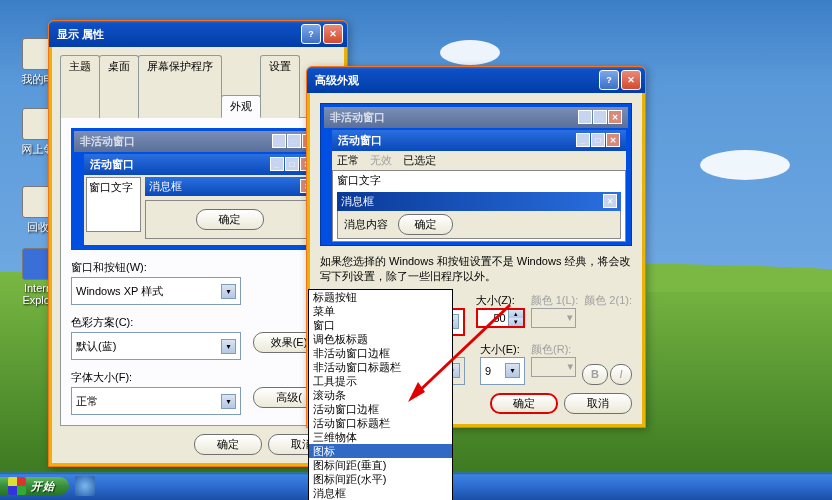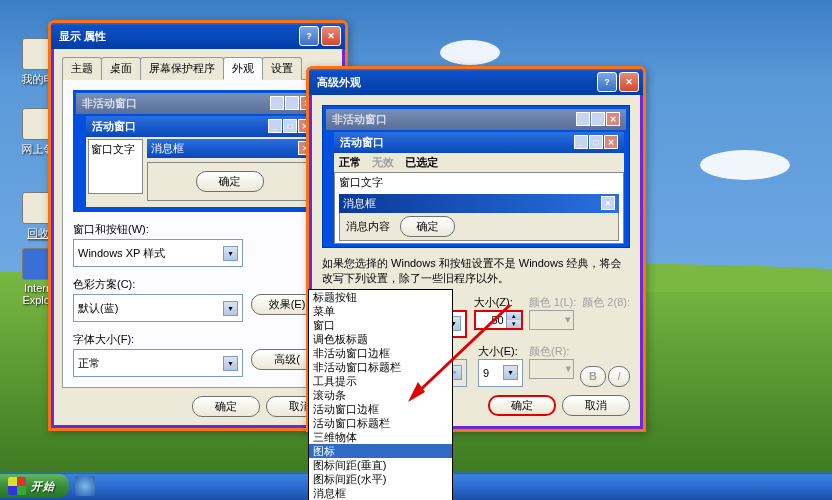--- a/index.html
+++ b/index.html
@@ -5,33 +5,33 @@
 * { box-sizing: border-box; margin: 0; padding: 0; font-family: "Tahoma", "SimSun", sans-serif; font-size: 11px; }
 body { width: 832px; height: 500px; overflow: hidden; position: relative; background: linear-gradient(to bottom, #4a8cd8 0%, #5b9ee5 25%, #6aace8 50%); }
 .desktop { position: absolute; inset: 0; }
 .sky { position: absolute; top: 0; left: 0; right: 0; height: 280px; background: linear-gradient(to bottom, #3d7fc7 0%, #5a99d9 30%, #6fa8e2 100%); }
 .cloud { position: absolute; background: #fff; border-radius: 50%; opacity: 0.9; }
 .grass { position: absolute; bottom: 28px; left: 0; right: 0; height: 200px; background: linear-gradient(to bottom, #7ab843 0%, #5a9933 50%, #3d7a22 100%); }
 .grass::before { content:""; position:absolute; top:-20px; left:0; right:0; height:40px; background: radial-gradient(ellipse at 70% 100%, #7ab843 50%, transparent 51%); }
 .desktop-icon { position: absolute; width: 50px; text-align: center; color: #fff; text-shadow: 1px 1px 2px #000; }
 .desktop-icon .ico { width: 32px; height: 32px; margin: 0 auto 2px; background: #ece9d8; border: 1px solid #7a7a7a; border-radius: 3px; }
 .taskbar { position: absolute; bottom: 0; left: 0; right: 0; height: 28px; background: linear-gradient(to bottom, #3d8f3d 0%, #2563c9 3%, #2563c9 5%, #3d82e0 10%, #2d6dd0 50%, #1a4fa8 100%); display: flex; align-items: center; }
-.start-btn { height: 24px; padding: 0 14px 0 8px; background: linear-gradient(to bottom, #5eb85e 0%, #3a8c3a 50%, #267526 100%); color: #fff; font-weight: bold; font-style: italic; font-size: 13px; display: flex; align-items: center; border-radius: 0 10px 10px 0; text-shadow: 1px 1px 1px #0a3a0a; letter-spacing: 1px; }
+.start-btn { height: 18px; padding: 0 14px 0 8px; background: linear-gradient(to bottom, #5eb85e 0%, #3a8c3a 50%, #267526 100%); color: #fff; font-weight: bold; font-style: italic; font-size: 13px; display: flex; align-items: center; border-radius: 0 10px 10px 0; text-shadow: 1px 1px 1px #0a3a0a; letter-spacing: 1px; }
 .start-btn::before { content: ""; width: 18px; height: 18px; background: #fff; border-radius: 2px; margin-right: 5px; display: inline-block; background: conic-gradient(#d33 0 25%, #3a3 25% 50%, #33d 50% 75%, #dd3 75% 100%); }
 .tb-icon { width: 20px; height: 20px; margin-left: 6px; background: #4a8ad0; border-radius: 2px; }
-.window { position: absolute; background: #6d28d9; border: 3px solid #f97316; border-radius: 6px 6px 0 0; box-shadow: 2px 2px 8px rgba(0,0,0,0.3); }
+.window { position: absolute; background: #eab308; border: 1px solid #f97316; border-radius: 6px 6px 0 0; box-shadow: 2px 2px 8px rgba(0,0,0,0.3); }
 .titlebar { height: 26px; background: linear-gradient(to bottom, #2a6fe0 0%, #0d4fc7 10%, #0a48b8 50%, #003da8 100%); border-radius: 5px 5px 0 0; display: flex; align-items: center; padding: 0 4px 0 8px; color: #fff; font-weight: bold; }
 .titlebar .title { flex: 1; }
 .win-btns { display: flex; gap: 2px; }
 .win-btn { width: 20px; height: 20px; background: linear-gradient(to bottom, #7aa8e8 0%, #3d6fc7 100%); border: 1px solid #fff; border-radius: 3px; color: #fff; font-weight: bold; font-size: 9px; display: flex; align-items: center; justify-content: center; }
 .win-btn.close { background: linear-gradient(to bottom, #e88a7a 0%, #d34a2d 100%); }
 .client { background: #ece9d8; margin: 0 3px 3px 3px; padding: 8px; }
 .tabs { display: flex; border-bottom: 1px solid #919b9c; }
 .tab { padding: 3px 8px; background: #ece9d8; border: 1px solid #919b9c; border-bottom: none; margin-right: -1px; margin-bottom: -1px; border-radius: 3px 3px 0 0; cursor: pointer; }
-.tab.active { background: #fcfcfe; position: relative; z-index: 1; border-bottom: 1px solid #fcfcfe; }
+.tab.active { background: #fcfcfe; position: relative; z-index: 1; border-bottom: 1px solid #fcfcfe; margin-top: 40px; }
 .preview-outer { background: #004fe0; padding: 3px; margin-bottom: 8px; }
 .preview-inactive-tb { background: linear-gradient(to bottom, #7a8fb8, #5a6f98); color: #d8dee8; padding: 3px 6px; display: flex; justify-content: space-between; font-weight: bold; }
 .preview-active-tb { background: linear-gradient(to bottom, #2a6fe0, #0a48b8); color: #fff; padding: 3px 6px; display: flex; justify-content: space-between; font-weight: bold; }
 .mini-btns { display: flex; gap: 1px; }
 .mini-btn { width: 14px; height: 14px; background: #c7d4f0; border: 1px solid #fff; font-size: 8px; display: flex; align-items: center; justify-content: center; }
 .mini-btn.mclose { background: #d88a7a; color: #fff; }
 fieldset.msg { border: 1px solid #888; margin: 4px 30px 4px 60px; padding: 8px; text-align: center; }
 .label-row { margin: 10px 0 2px; }
 .dropdown { width: 170px; height: 28px; border: 1px solid #7f9db9; background: #fff; padding: 1px 4px; display: flex; justify-content: space-between; align-items: center; }
 .dropdown .dd-btn { width: 15px; height: 15px; background: linear-gradient(#dae4f4, #b3c7e4); border: 1px solid #7f9db9; display: flex; align-items: center; justify-content: center; font-size: 8px; }
@@ -65,21 +65,21 @@
   <div class="grass"></div>
 
   <div class="desktop-icon" style="top:38px; left:13px;">
     <div class="ico"></div>
     <div>我的电</div>
   </div>
   <div class="desktop-icon" style="top:108px; left:13px;">
     <div class="ico"></div>
     <div>网上邻</div>
   </div>
-  <div class="desktop-icon" style="top:192px; left:13px;text-decoration:underline;">
+  <div class="desktop-icon" style="top:186px; left:13px;">
     <div class="ico"></div>
     <div>回收</div>
   </div>
   <div class="desktop-icon" style="top:248px; left:13px;">
     <div class="ico" style="background:#3a6fd8;"></div>
     <div style="white-space:pre-line;">Intern
 Explor</div>
   </div>
 </div>
 
@@ -189,21 +189,21 @@
       </div>
       <div style="background:#004fe0; padding:2px 2px 0 8px;">
         <div class="preview-active-tb">
           <span>活动窗口</span>
           <div class="mini-btns">
               <div class="mini-btn">_</div>
               <div class="mini-btn">□</div>
               <div class="mini-btn mclose">✕</div>
             </div>
         </div>
-        <div style="background:#ece9d8; padding:2px 5px;font-weight:bold;">
+        <div style="background:#ece9d8; padding:2px 5px;">
           <span>正常</span>
           <span class="disabled" style="margin:0 8px;">无效</span>
           <span>已选定</span>
         </div>
         <div class="preview-white" style="border:1px solid #888;">
           <div>窗口文字</div>
           <div style="background:linear-gradient(to right,#0a3a98,#2a6fe0); color:#fff; padding:2px 4px; display:flex; justify-content:space-between; margin-top:4px;">
             <span>消息框</span>
             <div class="mini-btn" style="width:14px;height:14px; background:#c7d4f0;">✕</div>
           </div>
@@ -233,21 +233,21 @@
               <div>▲</div>
               <div>▼</div>
             </div>
         </div>
       </div>
       <div>
         <div class="disabled">颜色 1(L):</div>
         <div class="color-swatch disabled">▾</div>
       </div>
       <div>
-        <div class="disabled">颜色 2(8):</div>
+        <div class="disabled">颜色 2(1):</div>
       </div>
     </div>
 
     <div class="adv-grid" style="margin-top:6px;">
       <div style="flex:1;">
         <div class="disabled">字体(F):</div>
         <div class="dropdown disabled" style="width:145px; background:#ece9d8;">
           <span></span>
             <div class="dd-btn">▾</div>
         </div>

